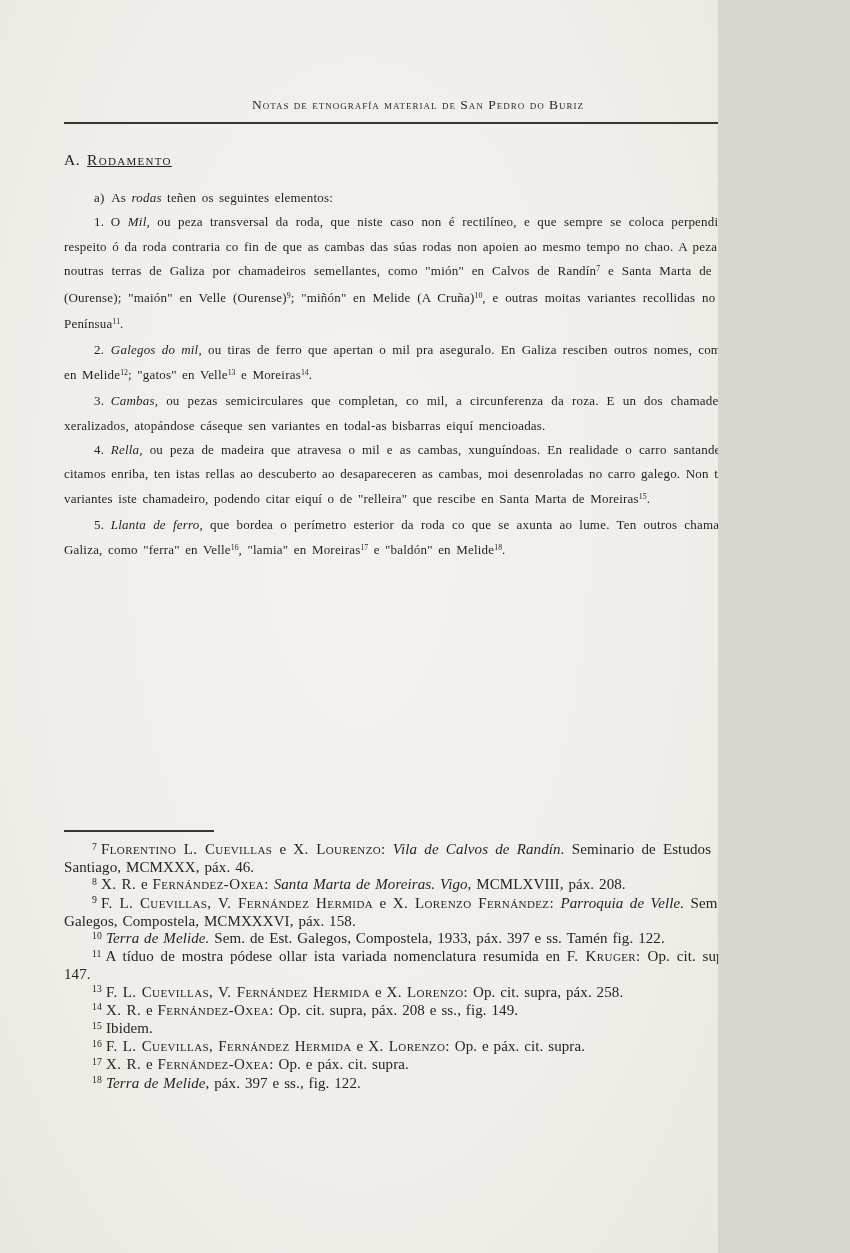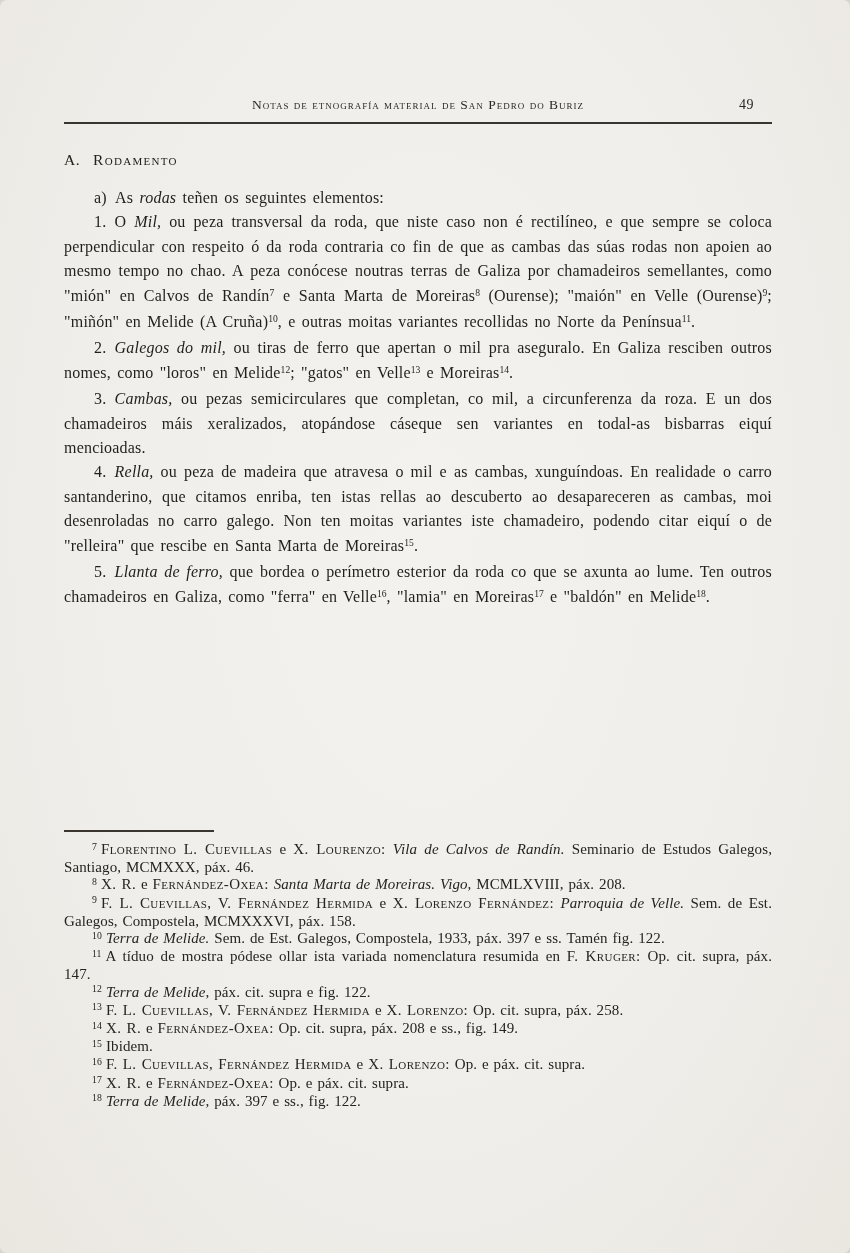--- a/index.html
+++ b/index.html
@@ -1,25 +1,24 @@
 <!DOCTYPE html>
 <html><head>
 <meta charset="utf-8">
 <style>
   html, body { margin: 0; padding: 0; background: #d8d5d0; }
   .page {
     position: relative;
-    width: 850px;
+    width: 718px;
     height: 1253px;
     margin: 0;
     background: radial-gradient(ellipse at 50% 42%, #f4f2ee 0%, #f0eeea 60%, #eae7e1 100%);
     font-family: "Liberation Serif", "DejaVu Serif", serif;
     color: #211f1c;
     overflow: hidden;
-    border-radius: 7px;
   }
   .content {
     position: absolute;
     left: 64px;
     top: 97px;
     width: 708px;
   }
   .running-header {
     position: relative;
     height: 18px;
@@ -46,26 +45,27 @@
   .section-heading {
     margin: 27px 0 0 0;
     font-size: 15.5px;
     font-weight: normal;
     letter-spacing: 0.5px;
     color: #232019;
   }
   .section-heading .label {
     font-variant: small-caps;
     letter-spacing: 1.3px;
-    margin-left: 13px;
+    margin-left: 7px;
+    text-decoration: underline;
   }
   .body-text {
     margin-top: 17px;
     min-height: 630px;
-    font-size: 16px;
+    font-size: 13px;
     line-height: 24.4px;
     text-align: justify;
     letter-spacing: 0.2px;
     word-spacing: 2px;
   }
   .para { margin: 0; text-indent: 30px; }
   .s-i  { font-style: italic; }
   .s-sc { font-variant: small-caps; letter-spacing: 0.4px; }
   .s-sup {
     font-size: 0.6em;
@@ -124,21 +124,20 @@
     </div>
 
     <div class="footnote-rule"></div>
 
     <div class="footnotes">
       <p class="footnote"><span class="fn-num">7</span><span><span class="s-sc">Florentino L. Cuevillas</span><span> e </span><span class="s-sc">X. Lourenzo:</span><span> </span><span class="s-i">Vila de Calvos de Randín.</span><span> Seminario de Estudos Galegos, Santiago, MCMXXX, páx. 46.</span></span></p>
       <p class="footnote"><span class="fn-num">8</span><span><span class="s-sc">X. R.</span><span> e </span><span class="s-sc">Fernández-Oxea:</span><span> </span><span class="s-i">Santa Marta de Moreiras. Vigo,</span><span> MCMLXVIII, páx. 208.</span></span></p>
       <p class="footnote"><span class="fn-num">9</span><span><span class="s-sc">F. L. Cuevillas, V. Fernández Hermida</span><span> e </span><span class="s-sc">X. Lorenzo Fernández:</span><span> </span><span class="s-i">Parroquia de Velle.</span><span> Sem. de Est. Galegos, Compostela, MCMXXXVI, páx. 158.</span></span></p>
       <p class="footnote"><span class="fn-num">10</span><span><span class="s-i">Terra de Melide.</span><span> Sem. de Est. Galegos, Compostela, 1933, páx. 397 e ss. Tamén fig. 122.</span></span></p>
       <p class="footnote"><span class="fn-num">11</span><span><span>A tíduo de mostra pódese ollar ista variada nomenclatura resumida en </span><span class="s-sc">F. Kruger:</span><span> Op. cit. supra, páx. 147.</span></span></p>
-      <p class="footnote"><span class="fn-num">12</span><span><span class="s-i">Terra de Melide,</span><span> páx. cit. supra e fig. 122.</span></span></p>
       <p class="footnote"><span class="fn-num">13</span><span><span class="s-sc">F. L. Cuevillas, V. Fernández Hermida</span><span> e </span><span class="s-sc">X. Lorenzo:</span><span> Op. cit. supra, páx. 258.</span></span></p>
       <p class="footnote"><span class="fn-num">14</span><span><span class="s-sc">X. R.</span><span> e </span><span class="s-sc">Fernández-Oxea:</span><span> Op. cit. supra, páx. 208 e ss., fig. 149.</span></span></p>
       <p class="footnote"><span class="fn-num">15</span><span><span>Ibidem.</span></span></p>
       <p class="footnote"><span class="fn-num">16</span><span><span class="s-sc">F. L. Cuevillas, Fernández Hermida</span><span> e </span><span class="s-sc">X. Lorenzo:</span><span> Op. e páx. cit. supra.</span></span></p>
       <p class="footnote"><span class="fn-num">17</span><span><span class="s-sc">X. R.</span><span> e </span><span class="s-sc">Fernández-Oxea:</span><span> Op. e páx. cit. supra.</span></span></p>
       <p class="footnote"><span class="fn-num">18</span><span><span class="s-i">Terra de Melide,</span><span> páx. 397 e ss., fig. 122.</span></span></p>
     </div>
 
   </div>
 </div>

